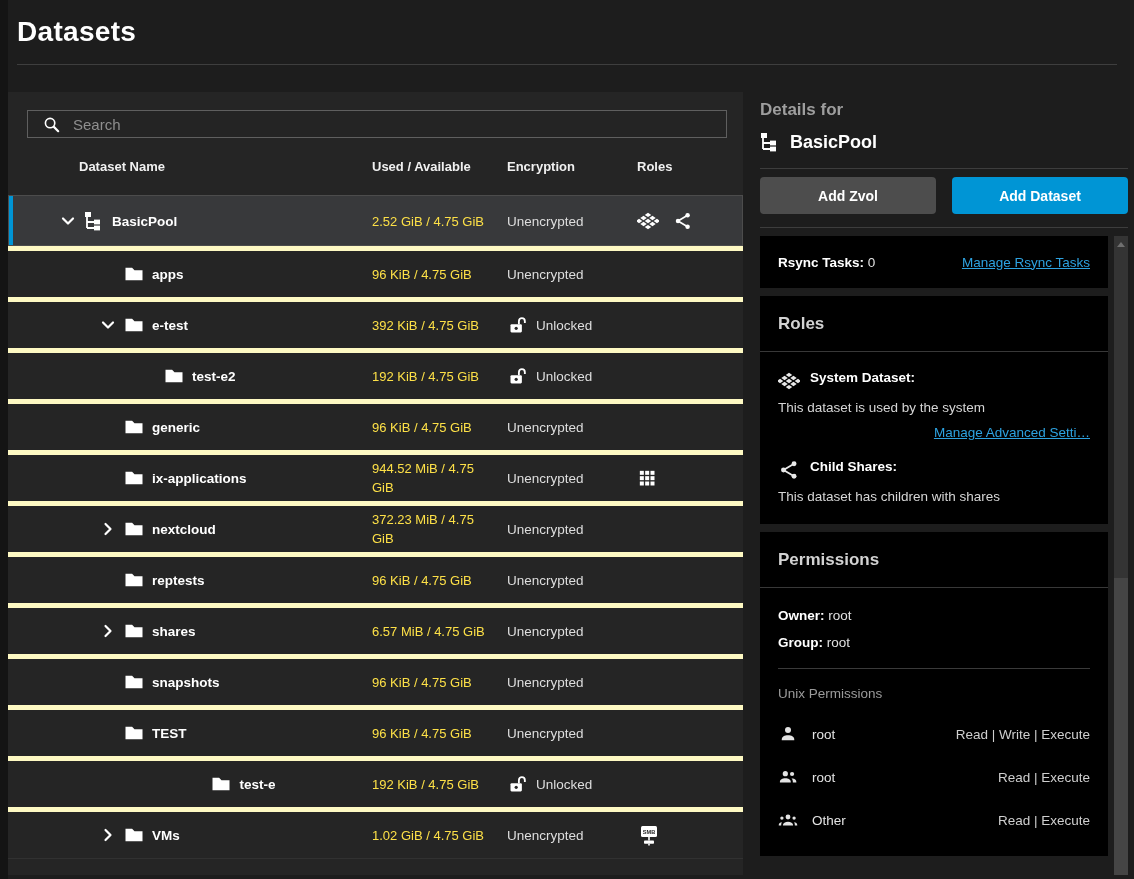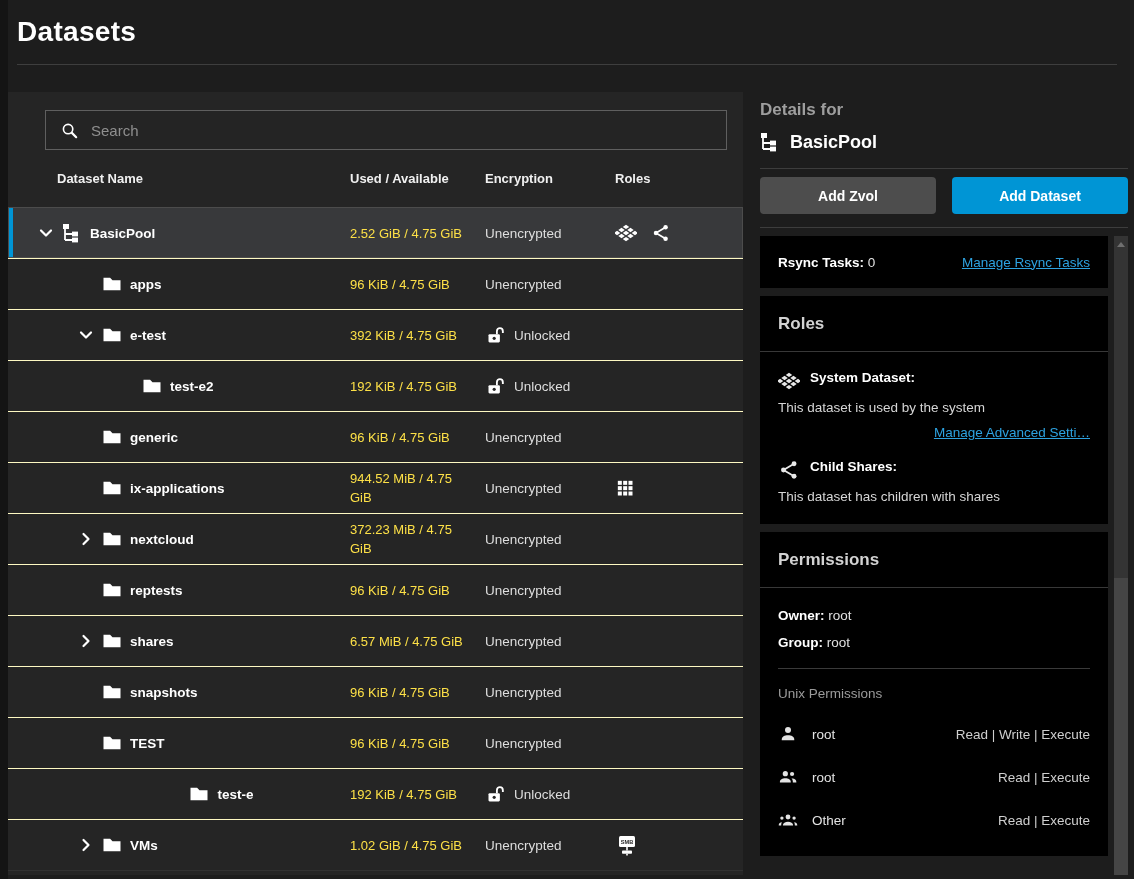--- a/index.html
+++ b/index.html
@@ -15,36 +15,36 @@
 
   h1.page-title { margin:16px 0 0 9px; font-size:28px; font-weight:bold; color:#fff; letter-spacing:.3px; }
   .title-divider { margin:16px 17px 0 9px; border-top:1px solid #3e3e3e; }
 
   .content { display:flex; margin-top:27px; height:783px; }
 
   
   .table-card { width:735px; background:#252525; display:flex; flex-direction:column; }
   .search-wrap { padding:18px 16px 0 19px; }
   .search-box {
-    height:40px; border:1px solid #5f5f5f; display:flex; align-items:center;
-    gap:13px; padding:0 12px 0 14px; background:#242424;margin-left:18px;
+    height:28px; border:1px solid #5f5f5f; display:flex; align-items:center;
+    gap:13px; padding:0 12px 0 14px; background:#242424;
   }
   .search-box svg { flex:none; }
   .search-box input {
     flex:1; background:transparent; border:none; outline:none;
     color:#fff; font-size:15px; font-family:inherit;
   }
   .search-box input::placeholder { color:#8f8f8f; }
 
-  .thead, .row { display:grid; grid-template-columns:333px 135px 130px 1fr; align-items:center; }
+  .thead, .row { display:grid; grid-template-columns:333px 135px 130px 1fr; align-items:center;padding-left:22px; }
   .thead { height:57px; font-size:13px; font-weight:bold; color:#f0f0f0; }
   .thead .hc { padding-left:9px; }
   .thead .hc.first { padding-left:49px; }
 
-  .row { min-height:51px; border-top:1px solid #fef9c3; background:#252525; cursor:pointer; }
+  .row { min-height:51px; border-top:5px solid #fef9c3; background:#252525; cursor:pointer; }
   .row.selected {
     background:#38393b;
     box-shadow:inset 5px 0 0 #0095d5;
     border-top:1px solid #4c4c4c;
     outline:1px solid #4c4c4c; outline-offset:-1px;
   }
   .cell { display:flex; align-items:center; }
   .name-cell { gap:8px; }
   .chev-spacer { width:16px; height:16px; flex:none; }
   .chev-btn { width:16px; height:16px; flex:none; display:flex; align-items:center; justify-content:center; color:#fff; }

